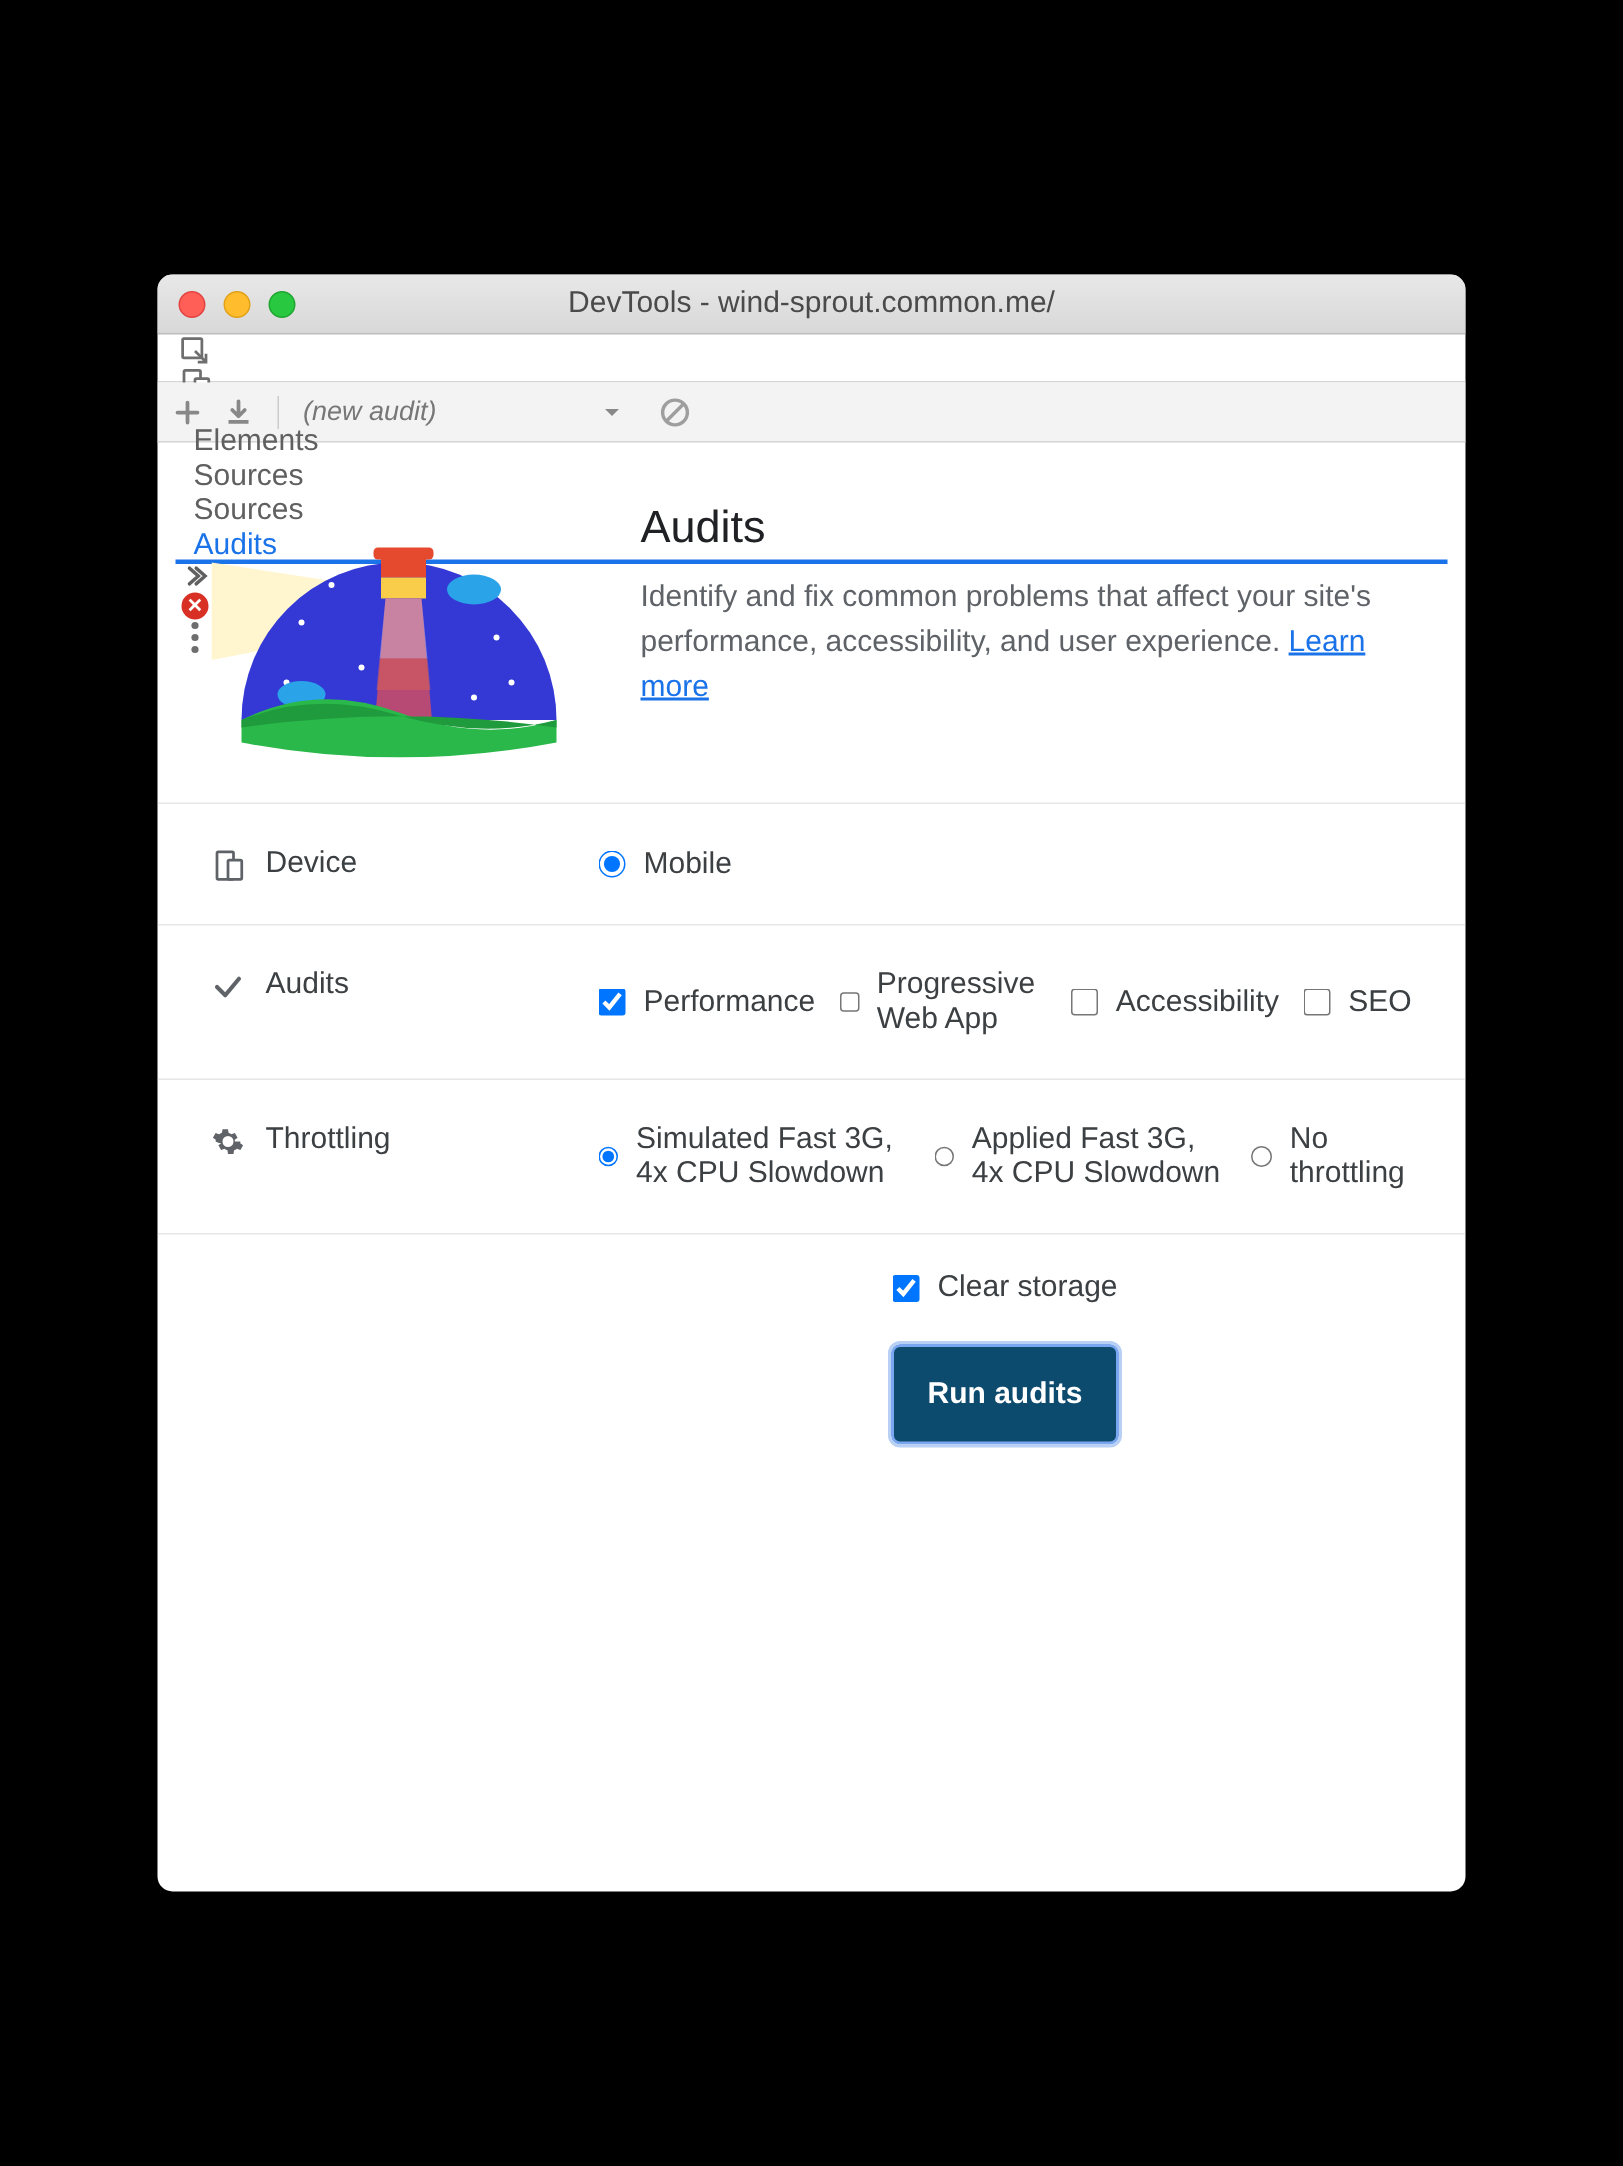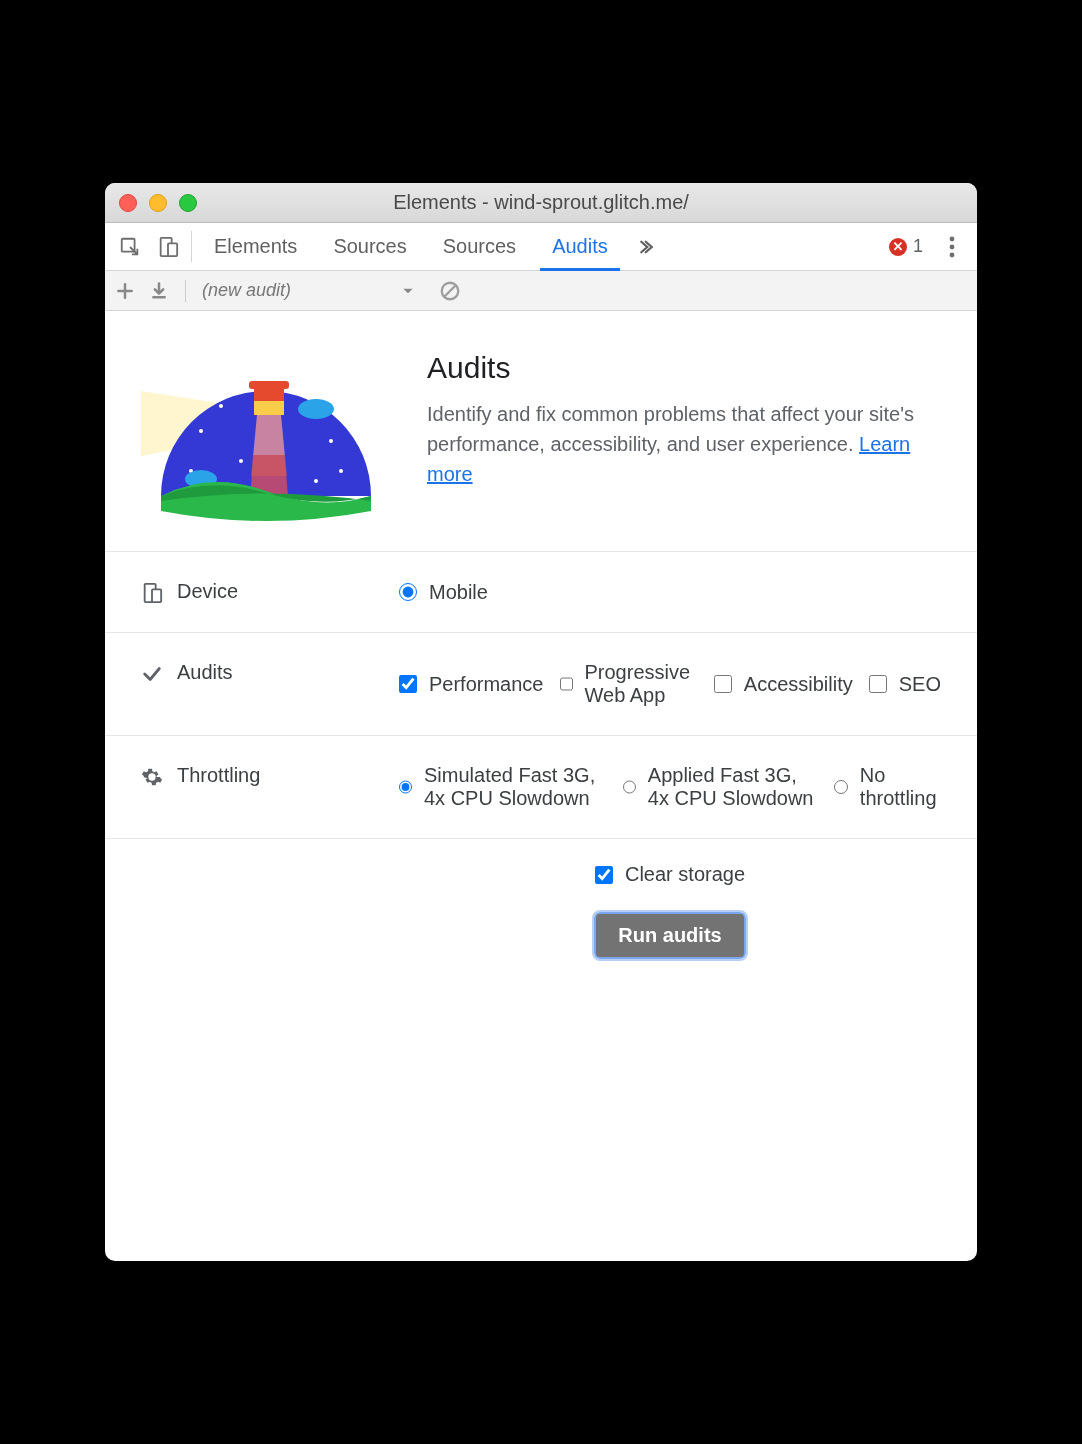--- a/index.html
+++ b/index.html
@@ -45,26 +45,27 @@
     position: absolute;
     left: 0; right: 0;
     text-align: center;
     color: #4a4a4a;
     font-size: 20px;
     font-weight: 400;
     pointer-events: none;
   }
 
   .tabbar {
-    height: 48px;
+    height: 32px;
     border-bottom: 1px solid #d5d5d5;
     display: flex;
     align-items: stretch;
     padding: 0 6px;
     flex-shrink: 0;
+    flex-direction: column;
   }
   .tabbar .iconbtn {
     width: 38px;
     display: flex;
     align-items: center;
     justify-content: center;
     color: #6e6e6e;
   }
   .tabbar .divider {
     width: 1px;
@@ -200,43 +201,43 @@
     padding: 24px 36px 0 36px;
   }
   .run-inner {
     margin-left: 258px;
     display: flex;
     flex-direction: column;
     gap: 26px;
     align-items: center;
   }
   .run-btn {
-    background: #737373;
+    background: #0c4a6e;
     color: #fff;
     border: 2px solid #7aa7f0;
     outline: 2px solid #b8d0f4;
     border-radius: 6px;
-    padding: 10px 22px;
+    padding: 20px 22px;
     font-size: 20px;
     font-weight: 600;
     cursor: pointer;
   }
 </style>
 </head>
 <body>
 
 <div class="window">
 
   <div class="titlebar">
     <div class="traffic">
       <div class="dot red"></div>
       <div class="dot yellow"></div>
       <div class="dot green"></div>
     </div>
-    <div class="wtitle">Elements - wind-sprout.glitch.me/</div>
+    <div class="wtitle">DevTools - wind-sprout.common.me/</div>
   </div>
 
   <div class="tabbar">
     <div class="iconbtn">
       <svg width="22" height="22" viewBox="0 0 24 24" fill="none" stroke="currentColor" stroke-width="2">
         <rect x="3" y="3" width="14" height="14" rx="1"></rect>
         <path d="M12 12 L20 20 M14 20 L20 20 L20 14"></path>
       </svg>
     </div>
     <div class="iconbtn">

